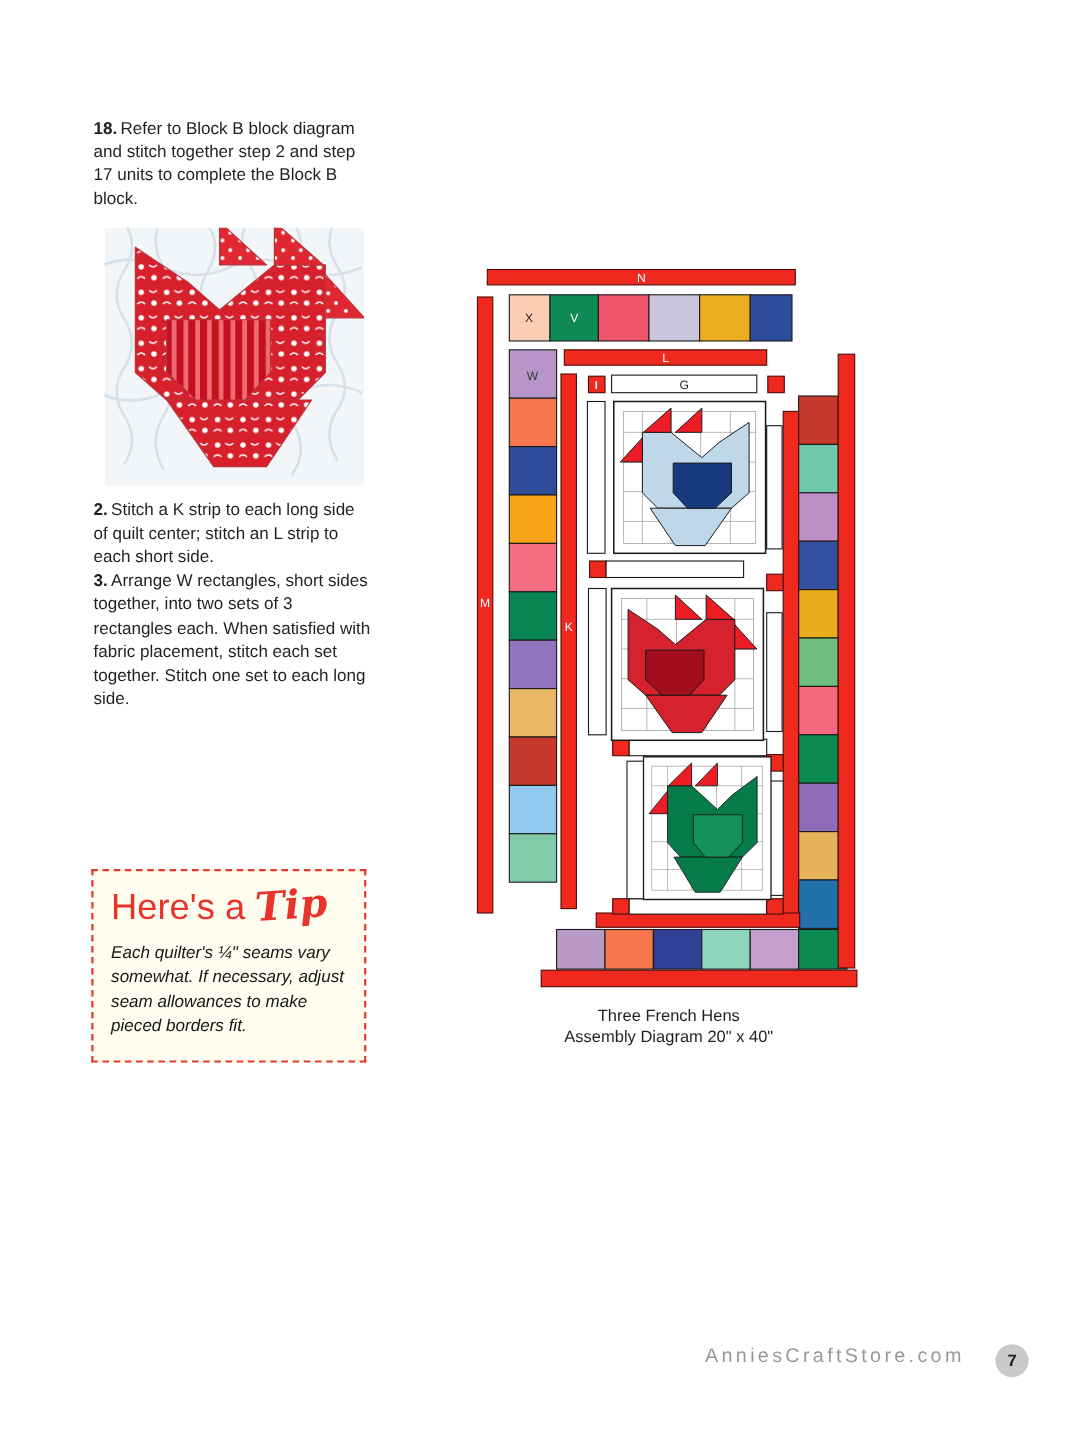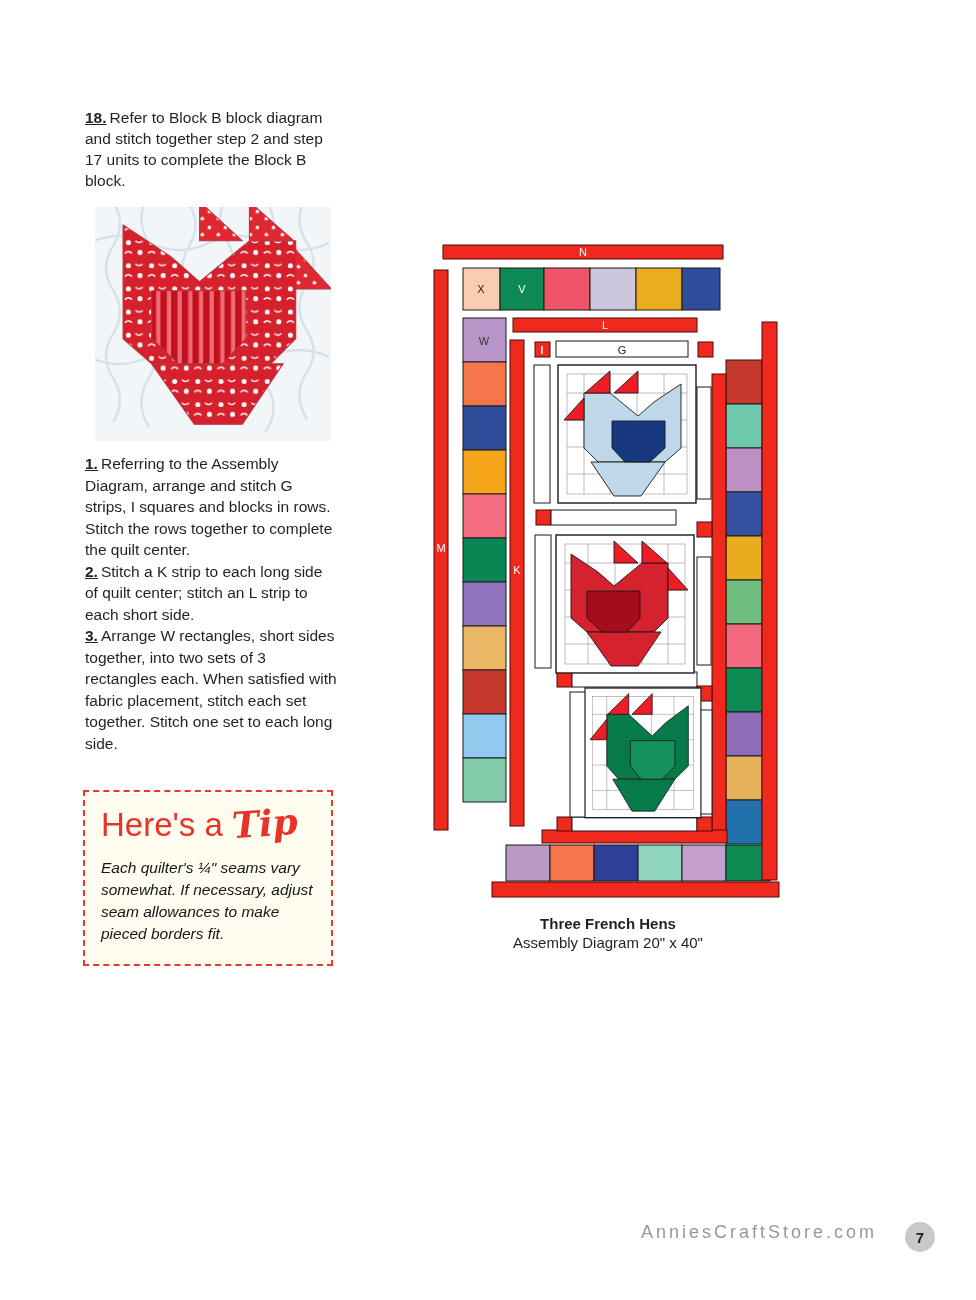--- a/index.html
+++ b/index.html
@@ -1,33 +1,33 @@
 <!DOCTYPE html>
 <html><head>
 <meta charset="utf-8">
 <style>
   html,body{margin:0;padding:0;background:#ffffff;}
   .page{position:relative;width:976px;height:1300px;background:#ffffff;overflow:hidden;
         font-family:"Liberation Sans",sans-serif;color:#231f20;}
   .col{position:absolute;font-size:15.5px;line-height:21px;}
-  .num{font-weight:700;margin-right:3px;text-decoration:underline;}
+  .num{font-weight:700;margin-right:3px;}
   .enddot{color:#9a9da0;font-size:13px;}
   .photo-wrap{position:absolute;left:95px;top:207px;width:236px;height:234px;}
   .completing{position:absolute;left:85px;top:453px;width:252px;font-size:15.5px;line-height:21.5px;}
   .completing h3{margin:0 0 6px 0;font-size:15px;letter-spacing:1.5px;color:#e8262a;}
   .completing p{margin:0;}
   .tipbox{position:absolute;left:83px;top:790px;width:214px;height:146px;background:#fffdf0;
           border:2px dashed #e23b2e;padding:12px 16px 14px 16px;}
   .tiptitle{color:#e8332b;font-size:33px;line-height:38px;}
   .tipscript{font-family:"DejaVu Serif",serif;font-style:italic;font-weight:700;font-size:36px;
              margin-left:9px;display:inline-block;transform:rotate(-4deg);}
   .tipbody{font-style:italic;font-size:15.5px;line-height:22px;margin-top:13px;color:#161616;}
   .asm-wrap{position:absolute;left:433px;top:240px;}
   .caption{position:absolute;left:433px;top:914px;width:350px;text-align:center;font-size:15px;line-height:19px;}
-  .caption .t{font-weight:700;}
+  .caption .t{font-weight:400;}
   .footer{position:absolute;top:1222px;right:41px;display:flex;align-items:flex-start;gap:28px;}
   .footer .url{color:#96989b;font-size:18px;letter-spacing:3px;}
   .pagenum{width:30px;height:30px;border-radius:50%;background:#c8c9cb;color:#1c1c1c;
            font-size:15px;font-weight:700;display:flex;align-items:center;justify-content:center;}
   svg text{font-family:"Liberation Sans",sans-serif;}
 </style>
 </head>
 <body>
 
 <div class="page">
@@ -101,21 +101,20 @@
         <path d="M210,-8 q-12,22 2,44 q14,22 -2,44 q-12,22 2,44 q14,22 -2,44 q-12,22 2,44"></path>
         <path d="M-6,36 q30,-14 60,0 t60,0 t60,0 t60,0"></path>
         <path d="M-6,150 q30,14 60,0 t60,0 t60,0 t60,0"></path>
       </g>
 
       <use href="#henshape" transform="translate(247,-16) scale(-1.78,1.78)" style="--body:url(#pcal);--wing:url(#pstr);--red:url(#pcal2)"></use>
     </svg>
   </div>
 
   <div class="completing">
-    <p><span class="num">1.</span><span>Referring to the Assembly Diagram, arrange and stitch G strips, I squares and blocks in rows. Stitch the rows together to complete the quilt center.</span></p>
     <p><span class="num">2.</span><span>Stitch a K strip to each long side of quilt center; stitch an L strip to each short side.</span></p>
     <p><span class="num">3.</span><span>Arrange W rectangles, short sides together, into two sets of 3 rectangles each. When satisfied with fabric placement, stitch each set together. Stitch one set to each long side.</span></p>
   </div>
 
   <div class="tipbox">
     <div class="tiptitle">
       <span>Here's a</span><span class="tipscript">Tip</span>
     </div>
     <div class="tipbody">Each quilter's ¼" seams vary somewhat. If necessary, adjust seam allowances to make pieced borders fit.</div>
   </div>

